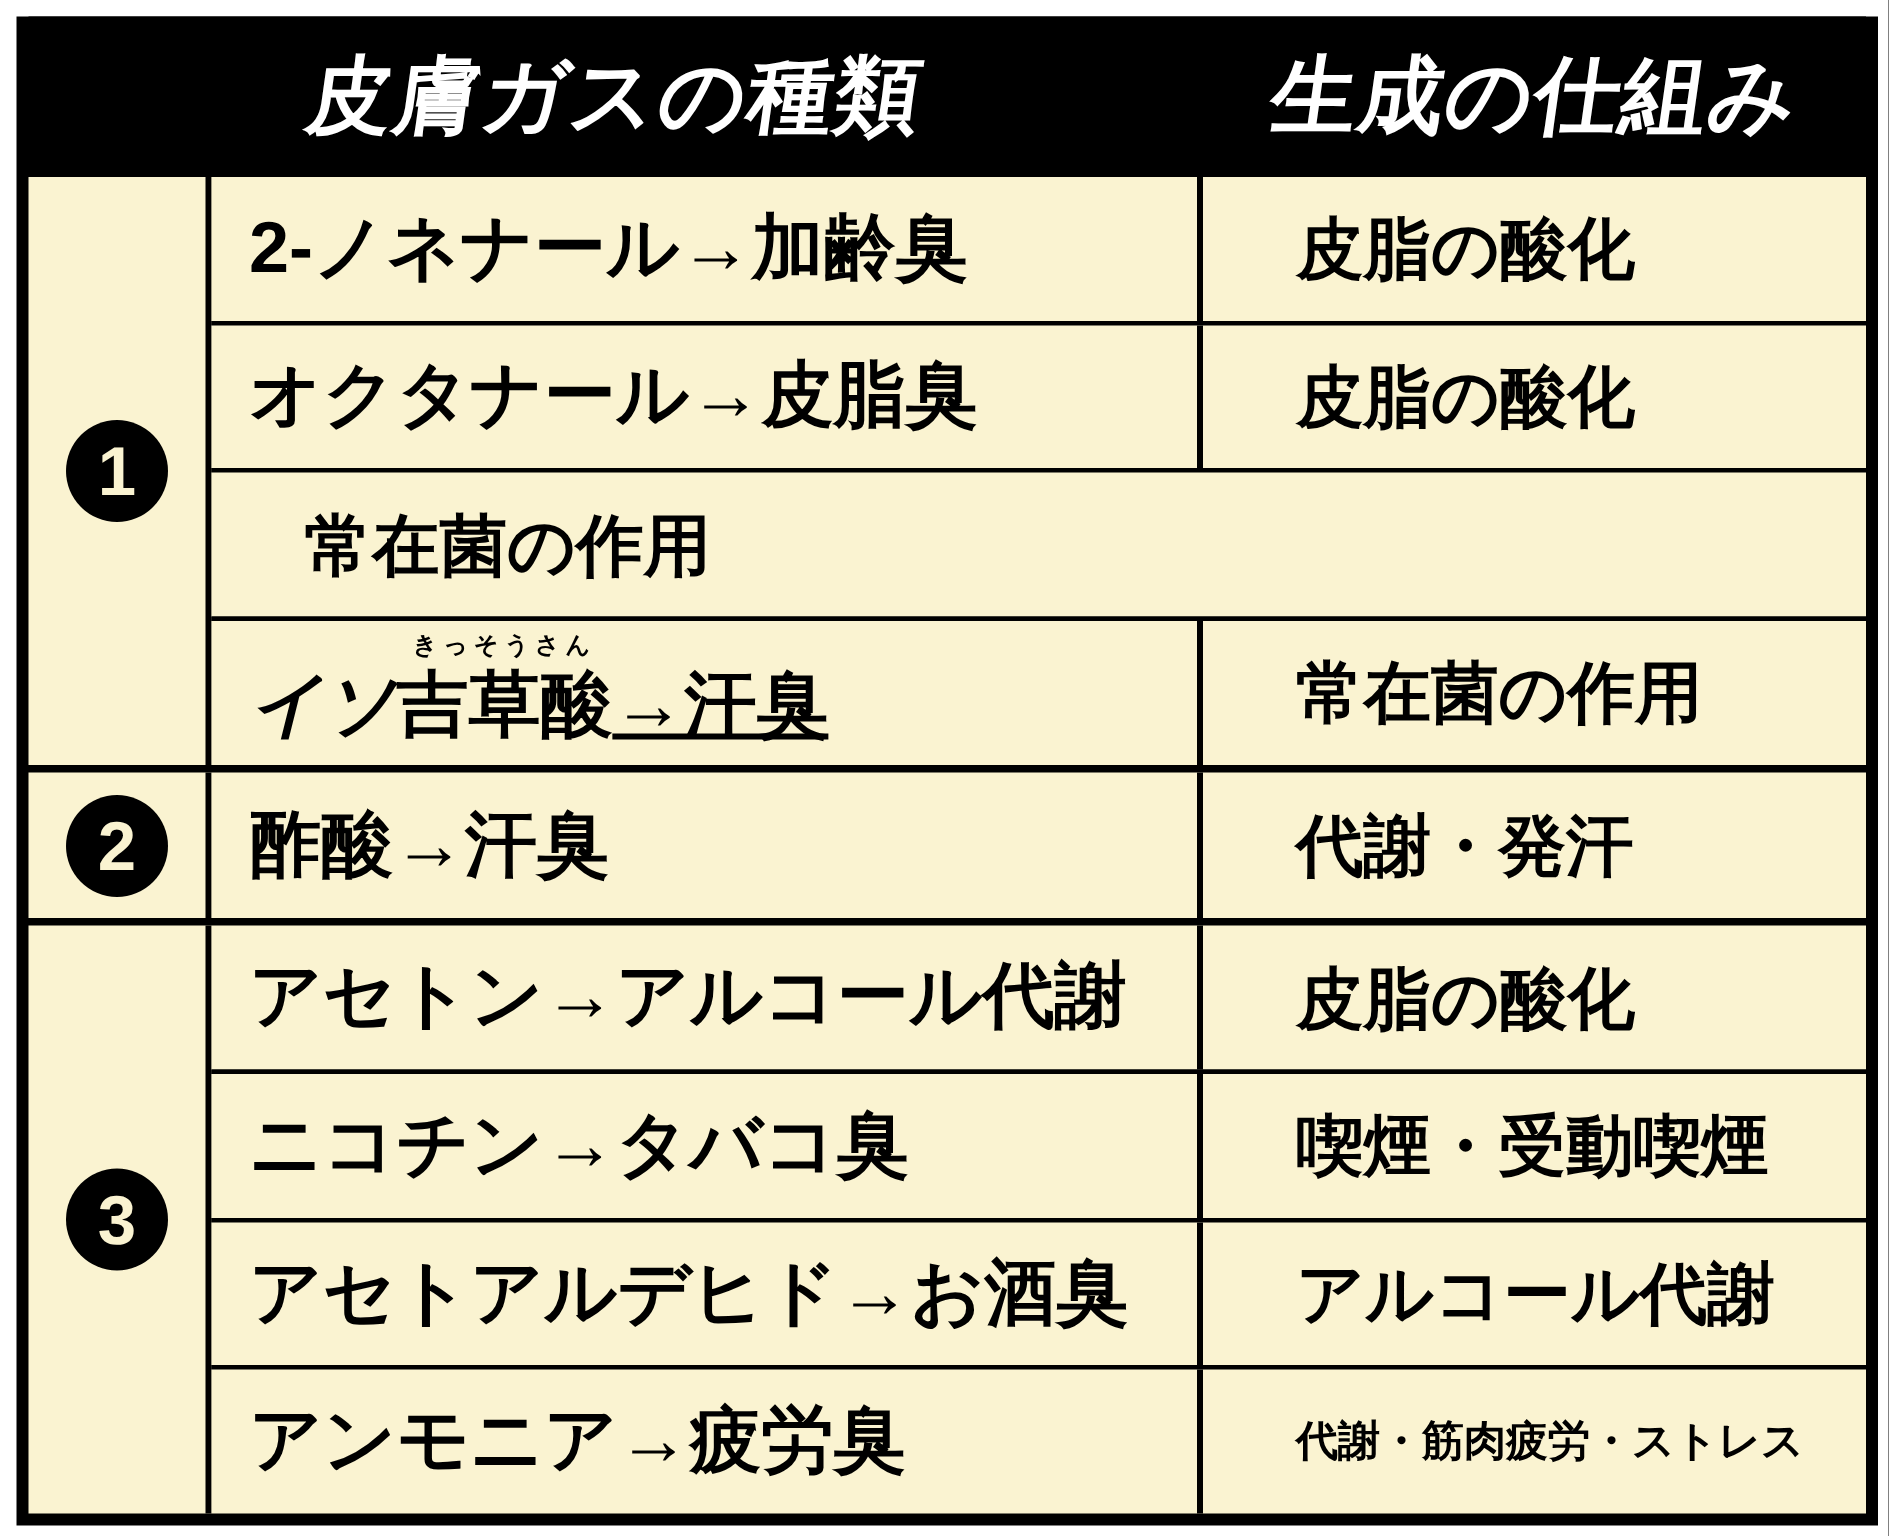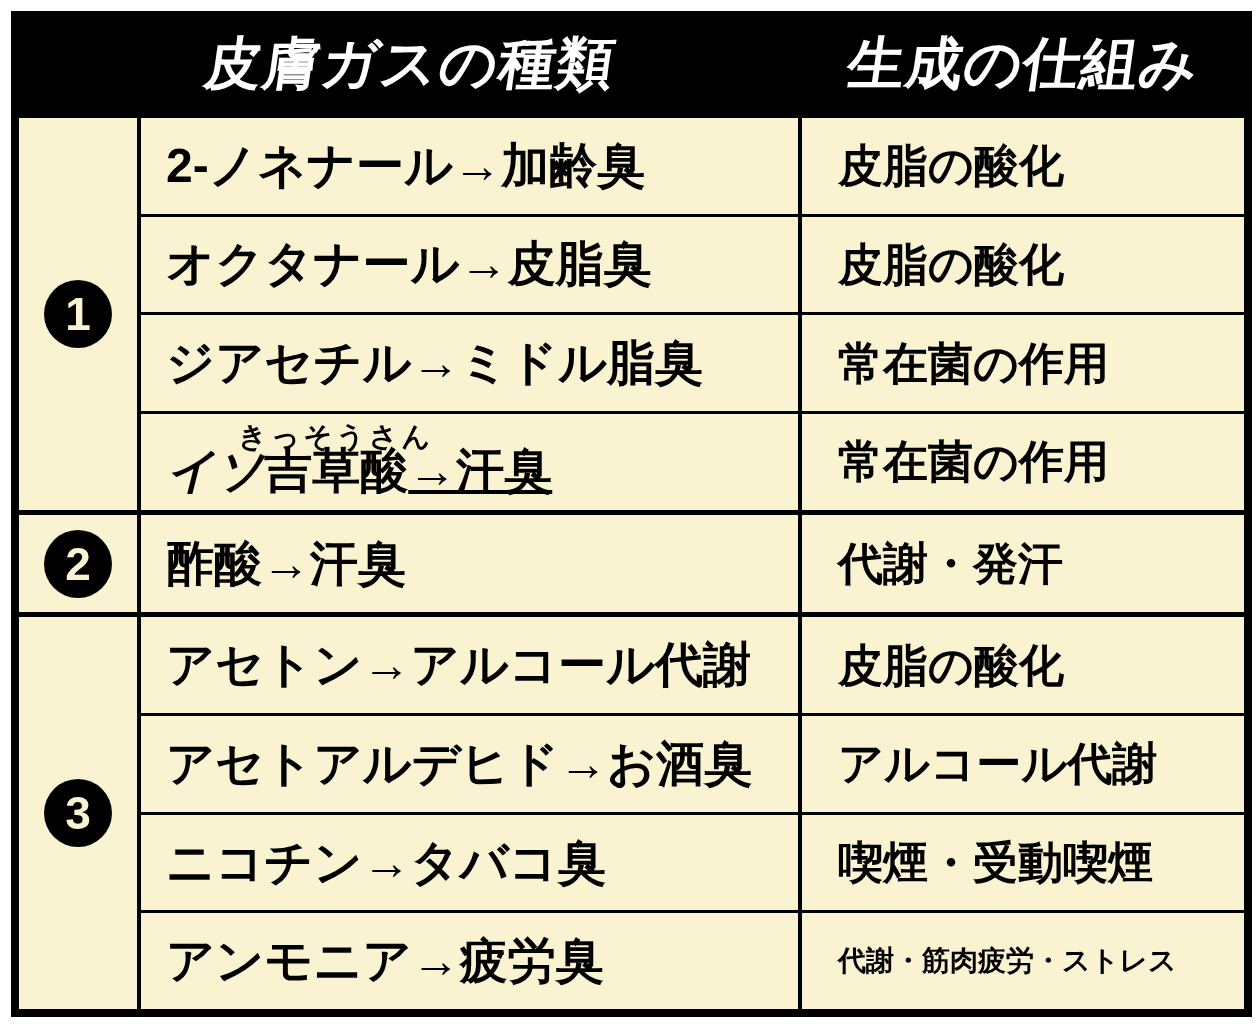--- a/index.html
+++ b/index.html
@@ -33,35 +33,35 @@
   }
   .rows{flex:1;display:flex;flex-direction:column;min-width:0;}
   .row{flex:1;display:flex;min-height:0;}
   .row + .row{border-top:3px solid #000;}
   .cell-gas{
     width:661px;flex:none;box-sizing:border-box;border-right:4px solid #000;
     background:#FAF3D1;display:flex;align-items:center;padding-left:25px;
   }
   .cell-mech{
     flex:1;background:#FAF3D1;display:flex;align-items:center;
-    box-sizing:border-box;padding-left:36px;
+    box-sizing:border-box;padding-left:62px;
   }
   .gas-text{font-size:48px;font-weight:bold;color:#000;white-space:nowrap;line-height:1;}
   .mech-text{font-size:45px;font-weight:bold;color:#000;white-space:nowrap;line-height:1;}
   .mech-text.small{font-size:28px;}
   .badge{
     width:68px;height:68px;border-radius:50%;background:#000;
     display:flex;align-items:center;justify-content:center;
   }
   .badge span{color:#FAF3D1;font-size:46px;font-weight:bold;line-height:1;}
   .row-ruby .gas-text{padding-top:18px;}
   .ruby-wrap{position:relative;display:inline-block;}
   .furi{
     position:absolute;top:-24px;left:50%;transform:translateX(-50%);
-    font-size:28px;font-weight:bold;font-style:normal;letter-spacing:4px;
+    font-size:16px;font-weight:bold;font-style:normal;letter-spacing:4px;
     white-space:nowrap;line-height:1;
   }
 </style>
 </head>
 <body>
 
 <div class="table">
   <div class="header">
     <div class="h-cell h-gas">
       <span class="h-text">皮膚ガスの種類</span>
@@ -88,23 +88,20 @@
           </div>
           <div class="row">
             <div class="cell-gas">
               <div class="gas-text">オクタナール→皮脂臭</div>
             </div>
             <div class="cell-mech">
               <div class="mech-text">皮脂の酸化</div>
             </div>
           </div>
           <div class="row">
-            <div class="cell-gas">
-              <div class="gas-text">ジアセチル→ミドル脂臭</div>
-            </div>
             <div class="cell-mech">
               <div class="mech-text">常在菌の作用</div>
             </div>
           </div>
           <div class="row row-ruby">
             <div class="cell-gas">
               <div class="gas-text"><div style="display: inline-block; font-style: italic;">イソ</div><div class="ruby-wrap" style="display: inline-block;">吉草酸<div class="furi">きっそうさん</div></div><div style="display: inline-block; text-decoration: underline;">→汗臭</div></div>
             </div>
             <div class="cell-mech">
               <div class="mech-text">常在菌の作用</div>
@@ -139,32 +136,32 @@
           <div class="row">
             <div class="cell-gas">
               <div class="gas-text">アセトン→アルコール代謝</div>
             </div>
             <div class="cell-mech">
               <div class="mech-text">皮脂の酸化</div>
             </div>
           </div>
           <div class="row">
             <div class="cell-gas">
+              <div class="gas-text">ニコチン→タバコ臭</div>
+            </div>
+            <div class="cell-mech">
+              <div class="mech-text">喫煙・受動喫煙</div>
+            </div>
+          </div>
+          <div class="row">
+            <div class="cell-gas">
               <div class="gas-text">アセトアルデヒド→お酒臭</div>
             </div>
             <div class="cell-mech">
               <div class="mech-text">アルコール代謝</div>
-            </div>
-          </div>
-          <div class="row">
-            <div class="cell-gas">
-              <div class="gas-text">ニコチン→タバコ臭</div>
-            </div>
-            <div class="cell-mech">
-              <div class="mech-text">喫煙・受動喫煙</div>
             </div>
           </div>
           <div class="row">
             <div class="cell-gas">
               <div class="gas-text">アンモニア→疲労臭</div>
             </div>
             <div class="cell-mech">
               <div class="mech-text small">代謝・筋肉疲労・ストレス</div>
             </div>
           </div>

